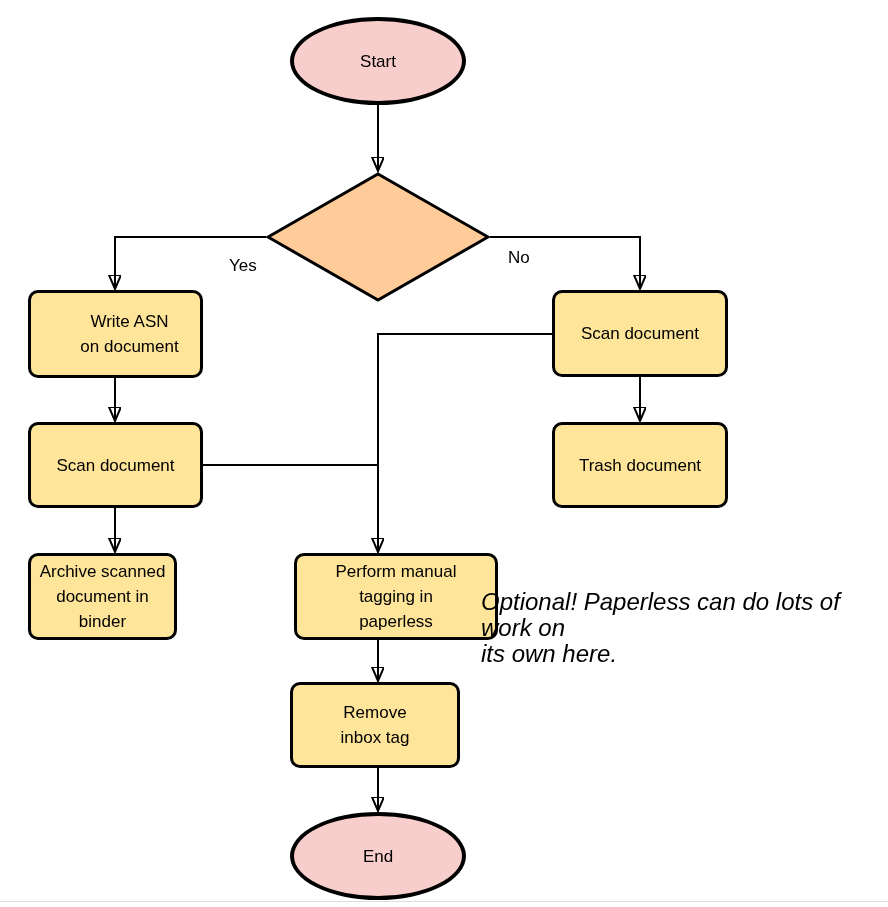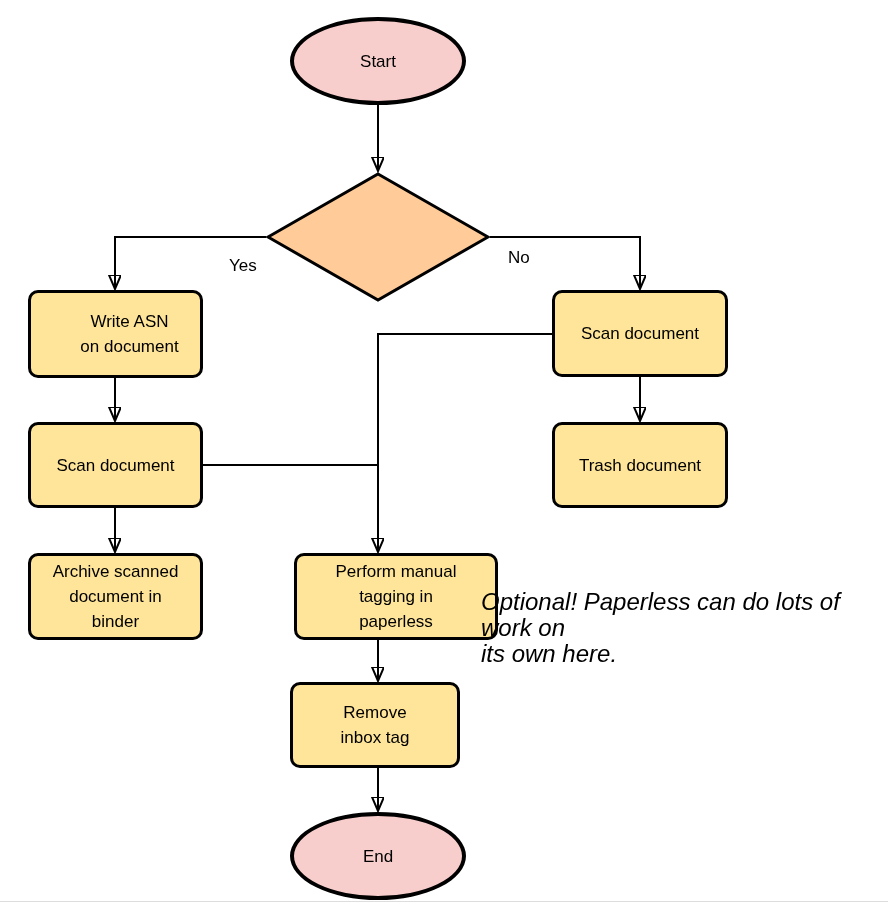--- a/index.html
+++ b/index.html
@@ -114,21 +114,21 @@
 
   <div class="node process" style="left:28px; top:290px; width:175px; height:88px;padding-left:32px;">
     <span class="label">Write ASN
 on document</span>
   </div>
 
   <div class="node process" style="left:28px; top:422px; width:175px; height:86px;">
     <span class="label">Scan document</span>
   </div>
 
-  <div class="node process" style="left:28px; top:553px; width:175px; height:87px;">
+  <div class="node process" style="left:28px; top:553px; width:149px; height:87px;">
     <span class="label">Archive scanned
 document in
 binder</span>
   </div>
 
   <div class="node process" style="left:552px; top:290px; width:176px; height:87px;">
     <span class="label">Scan document</span>
   </div>
 
   <div class="node process" style="left:552px; top:422px; width:176px; height:86px;">

